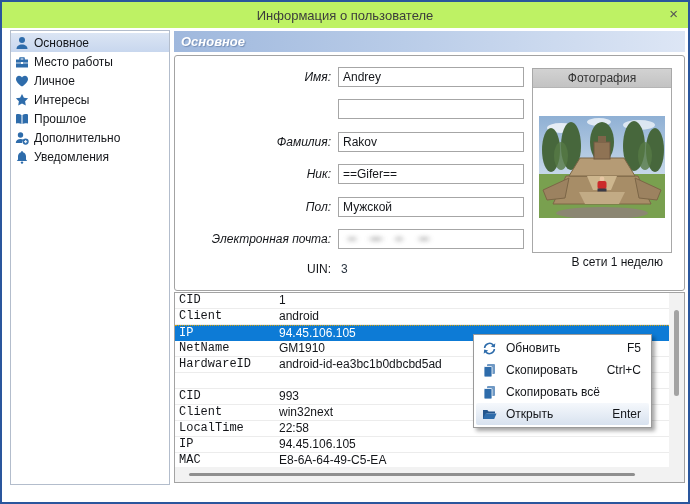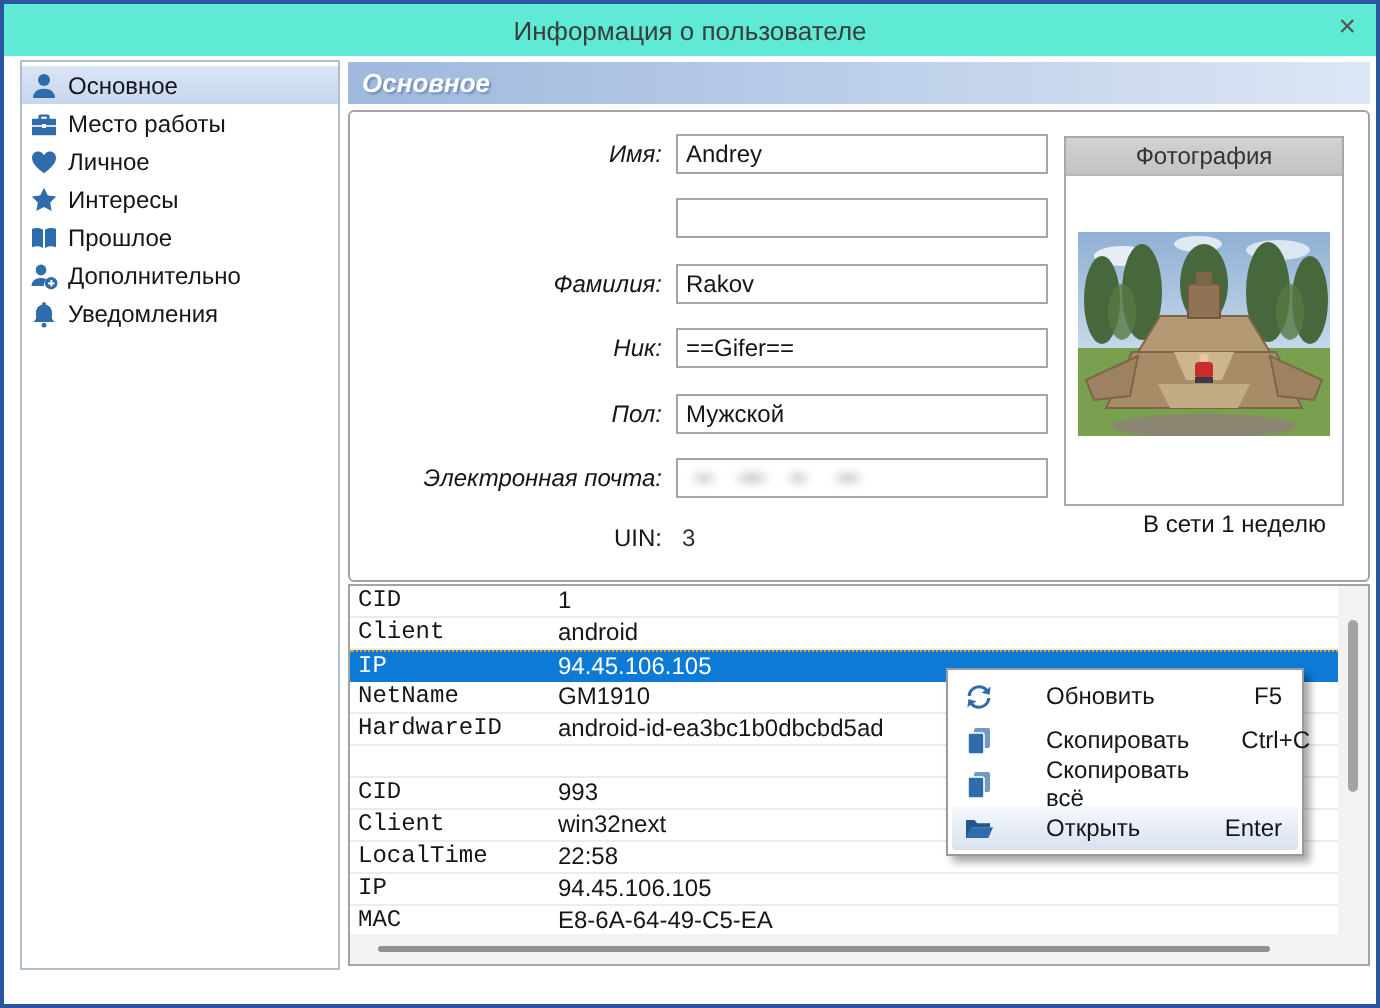--- a/index.html
+++ b/index.html
@@ -3,21 +3,21 @@
 <meta charset="utf-8">
 <style>
   * { margin:0; padding:0; box-sizing:border-box; }
   html,body { background:#fff; }
   body { font-family:"Liberation Sans", sans-serif; }
   .window {
     position:relative; width:690px; height:504px;
     border:2px solid #2a569d; background:#fff; overflow:hidden;
   }
   
-  .titlebar { position:absolute; left:0; top:0; right:0; height:26px; background:#5eead4; }
+  .titlebar { position:absolute; left:0; top:0; right:0; height:26px; background:#bef264; }
   .title { position:absolute; left:0; right:0; top:6px; text-align:center; font-size:13px; color:#3c3c3c; }
   .close-x { position:absolute; right:10px; top:4px; font-size:15px; color:#555; cursor:pointer; line-height:16px; }
   
   .sidebar {
     position:absolute; left:8px; top:28px; width:160px; height:455px;
     background:#fff; border:1px solid #b3bdcc; padding-top:2px;
   }
   .side-item { height:19px; display:flex; align-items:center; gap:5px; padding-left:4px; font-size:12px; color:#14161a; cursor:default; }
   .side-item.selected { background:linear-gradient(#dbe5f4,#c8d7ee); }
   .side-item svg { flex:0 0 auto; }
@@ -69,21 +69,21 @@
   .vscroll { position:absolute; right:0; top:0; bottom:15px; width:15px; background:#f2f2f2; }
   .vthumb { position:absolute; left:5px; top:17px; width:5px; height:86px; background:#a3a3a3; border-radius:3px; }
   .hscroll { position:absolute; left:0; right:0; bottom:0; height:15px; background:#f2f2f2; }
   .hthumb { position:absolute; left:14px; top:6px; width:446px; height:3px; background:#8f8f8f; border-radius:2px; }
   
   .context-menu {
     position:absolute; left:471px; top:332px; width:179px; height:94px;
     background:#fff; border:1px solid #9a9a9a; box-shadow:3px 3px 4px rgba(0,0,0,.35);
     padding:2px; z-index:10;
   }
-  .menu-item { height:22px; display:flex; align-items:center; gap:26px; padding:0 8px 0 6px; font-size:12px; color:#14161a; cursor:default; }
+  .menu-item { height:22px; display:flex; align-items:center; gap:9px; padding:0 8px 0 6px; font-size:12px; color:#14161a; cursor:default; }
   .menu-item .m-label { flex:1; }
   .menu-item .m-shortcut { color:#14161a; }
   .menu-item.highlighted { background:linear-gradient(#f5f8fc,#d8e2ef); border-radius:2px; }
   .menu-item svg { flex:0 0 auto; }
 </style>
 </head>
 <body>
 
 <div class="window">
 

